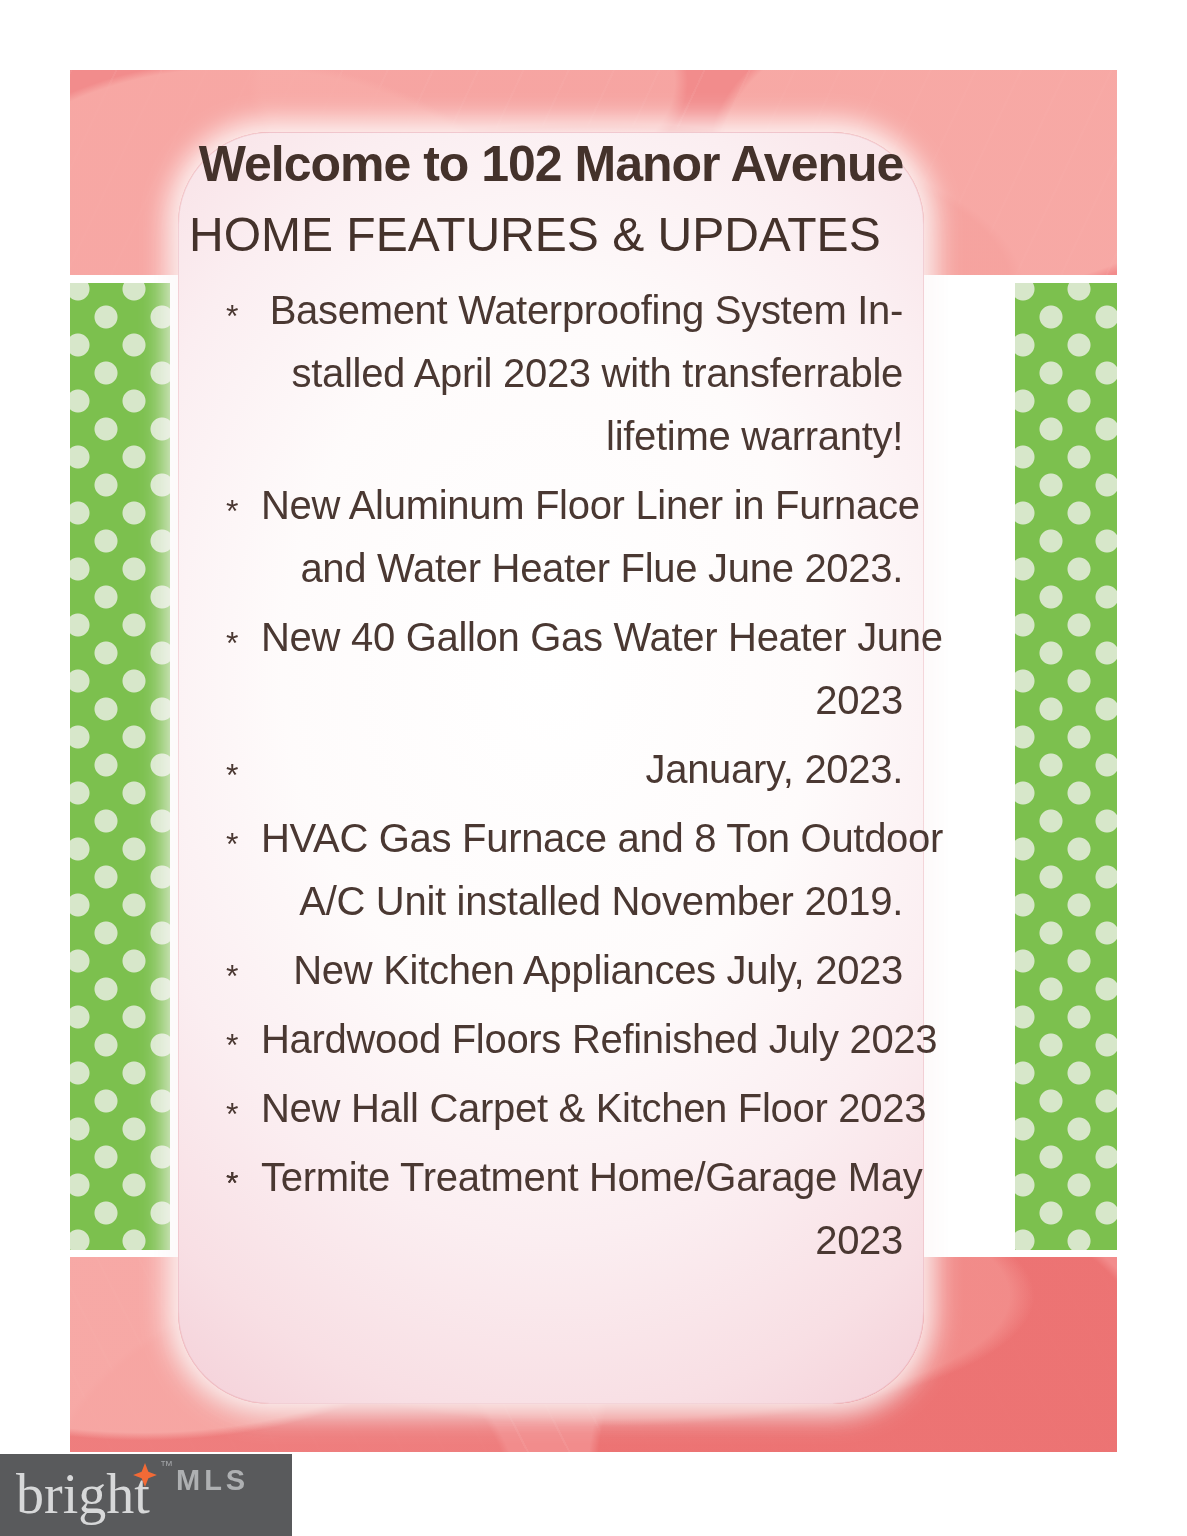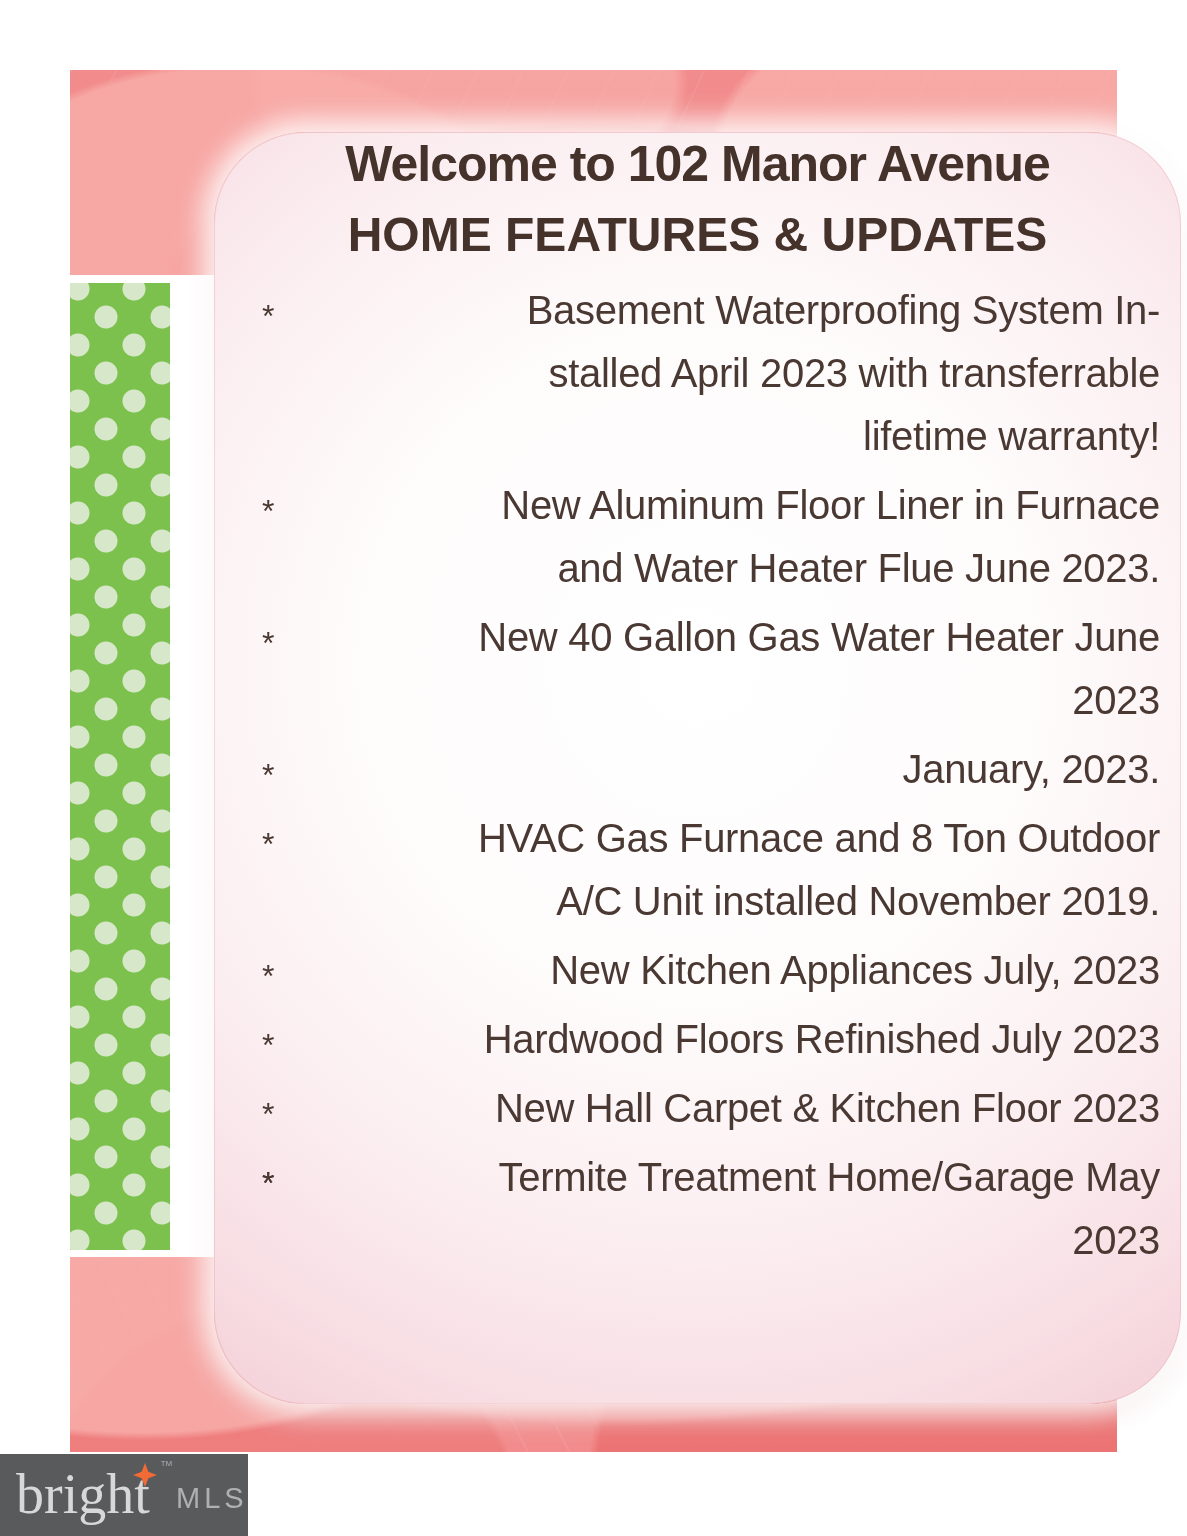--- a/index.html
+++ b/index.html
@@ -34,72 +34,71 @@
     background-image:
       radial-gradient(circle, var(--dot,#d7e7ca) 11px, rgba(215,231,202,0) 12px),
       radial-gradient(circle, var(--dot,#d7e7ca) 11px, rgba(215,231,202,0) 12px);
     background-size:56px 56px;
     background-position:8px 6px,36px 34px;
   }
   .strip-left{left:70px;width:100px;}
   .strip-right{left:1015px;width:102px;}
   
   .card{
-    position:absolute;left:178px;top:132px;width:967px;height:1272px;
+    position:absolute;left:178px;top:132px;width:746px;height:1272px;
     border-radius:92px;box-sizing:border-box;
     background:radial-gradient(ellipse 95% 72% at 50% 42%,
        #ffffff 0%, #fefbfb 38%, #fbeef1 62%, var(--card_mid,#f8dfe4) 82%, var(--card_edge,#f3ccd5) 100%);
     box-shadow:0 0 26px 12px rgba(255,255,255,.85), 0 10px 24px rgba(160,70,80,.18);
     border:1px solid rgba(224,150,160,.30);
-    margin-left:36px;
   }
   .title{
     margin:4px 10px 0 10px;text-align:center;
     font-size:50px;line-height:54px;font-weight:700;letter-spacing:-1px;
     color:var(--title_text,#44322b);
   }
   .subtitle{
-    margin:16px 10px 0 10px;text-align:center;
-    font-size:48px;line-height:56px;font-weight:700;letter-spacing:0;
+    margin:16px 10px 0 10px;text-align:left;
+    font-size:48px;line-height:56px;font-weight:400;letter-spacing:0;
     color:var(--title_text,#44322b);
   }
   .features{
     list-style:none;margin:16px 0 0 0;padding:0 20px 0 0;
   }
   .feature{
     position:relative;padding-left:82px;margin:0 0 6px 0;
     font-size:40px;line-height:63px;letter-spacing:-0.3px;
     color:var(--text,#4a3832);
   }
   .feature .bullet{
     position:absolute;left:38px;top:0;height:63px;width:30px;
     display:flex;align-items:center;justify-content:center;
     font-size:32px;color:var(--text,#4a3832);
     transform:translateY(6px);
   }
   .feature .line{white-space:nowrap;text-align:right;}
   
   .logo{
-    position:absolute;left:0;top:1454px;width:248px;height:82px;
+    position:absolute;left:0;top:1454px;width:292px;height:82px;
     background:var(--logo_bg,#595a5c);
   }
   .logo .brand{
     position:absolute;left:16px;top:2px;
     font-family:"Liberation Serif",serif;font-size:56px;line-height:76px;
     color:var(--logo_text,#d7d8d9);
   }
   .logo .star{position:absolute;left:132px;top:8px;width:26px;height:26px;fill:var(--logo_star,#f26a36);}
   .logo .tm{
     position:absolute;left:160px;top:4px;font-size:13px;color:#9ea0a3;
     font-family:"Liberation Sans",sans-serif;
   }
   .logo .mls{
-    position:absolute;left:176px;top:28px;
+    position:absolute;left:176px;top:10px;
     font-size:29px;letter-spacing:4px;color:var(--logo_mls,#aeb0b2);
-    font-family:"Liberation Sans",sans-serif;font-weight:400;
+    font-family:"Liberation Sans",sans-serif;font-weight:700;
   }
 </style>
 </head>
 <body>
 
 <div class="page">
 
   <div class="band band-top"></div>
   <div class="strip strip-left"></div>
   <div class="strip strip-right"></div>

